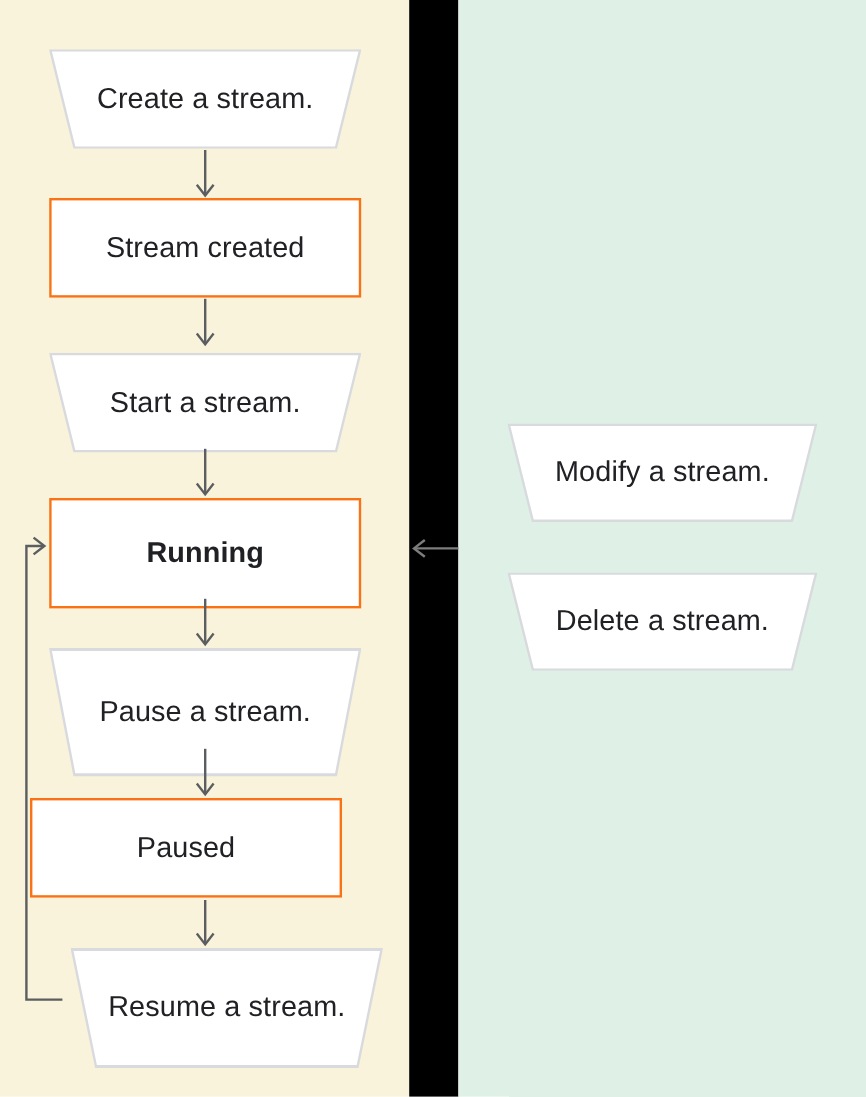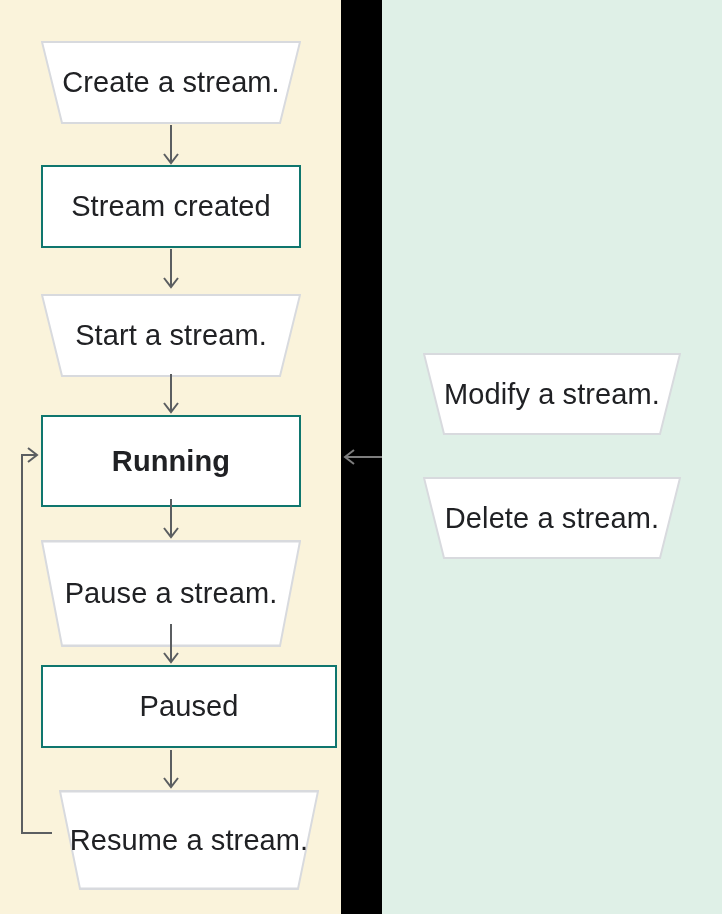--- a/index.html
+++ b/index.html
@@ -18,38 +18,38 @@
   .node {
     position: absolute;
     display: flex;
     align-items: center;
     justify-content: center;
   }
   .node .shape-svg { position: absolute; inset: 0; width: 100%; height: 100%; }
   .node .label {
     position: relative;
     z-index: 2;
-    font-size: 29px;
+    font-size: 24px;
     color: #202124;
     white-space: nowrap;
     letter-spacing: 0.1px;
   }
   .node.rect {
     background: #ffffff;
-    border: 2px solid #0f766e;
+    border: 2px solid #f97316;
     box-sizing: border-box;
   }
 
   
   .n-create  { left: 41px;  top: 41px;  width: 260px; height: 83px; }
   .n-created { left: 41px;  top: 165px; width: 260px; height: 83px; }
   .n-start   { left: 41px;  top: 294px; width: 260px; height: 83px; }
   .n-running { left: 41px;  top: 415px; width: 260px; height: 92px; font-weight: bold; }
   .n-pause   { left: 41px;  top: 540px; width: 260px; height: 107px; }
-  .n-paused  { left: 41px;  top: 665px; width: 296px; height: 83px; }
+  .n-paused  { left: 25px;  top: 665px; width: 260px; height: 83px; }
   .n-resume  { left: 59px;  top: 790px; width: 260px; height: 100px; }
 
   
   .n-modify  { left: 423px; top: 353px; width: 258px; height: 82px; }
   .n-delete  { left: 423px; top: 477px; width: 258px; height: 82px; }
 
   .arrow-overlay {
     position: absolute;
     inset: 0;
     width: 722px;

